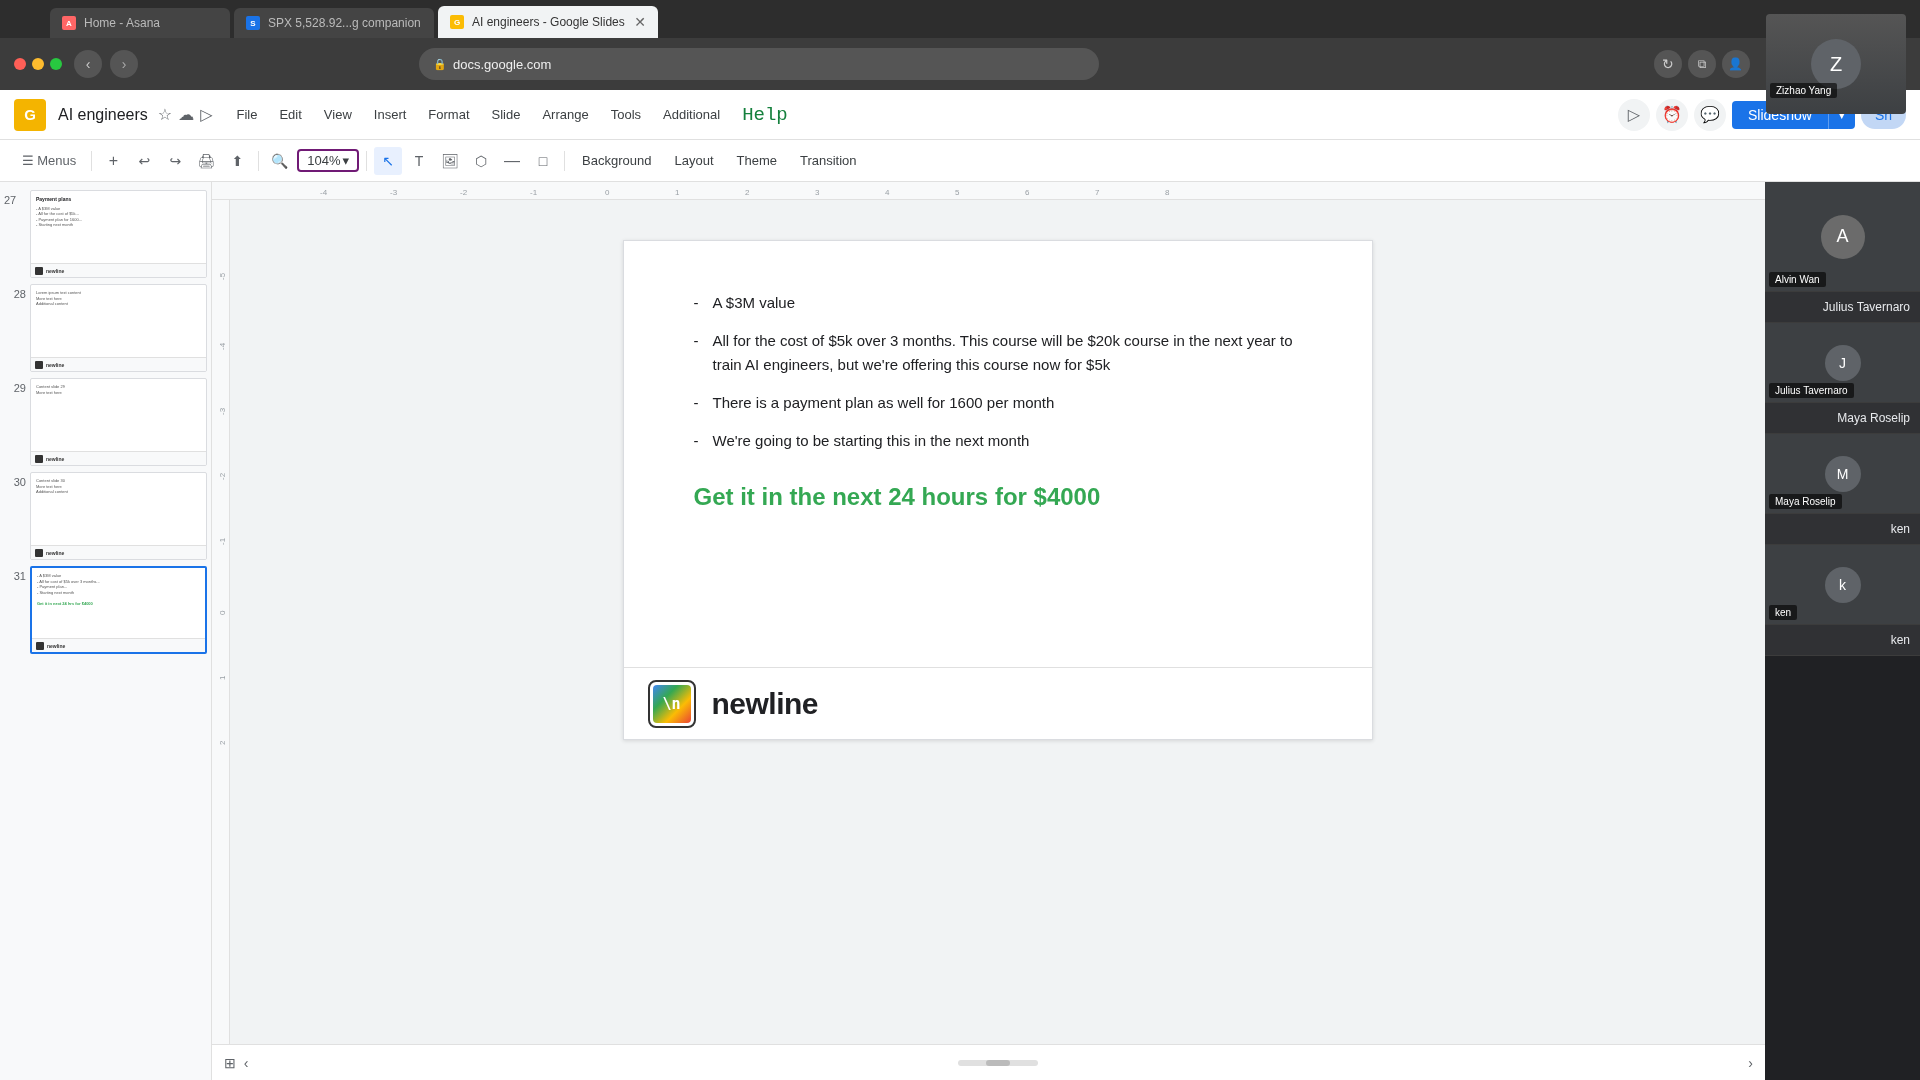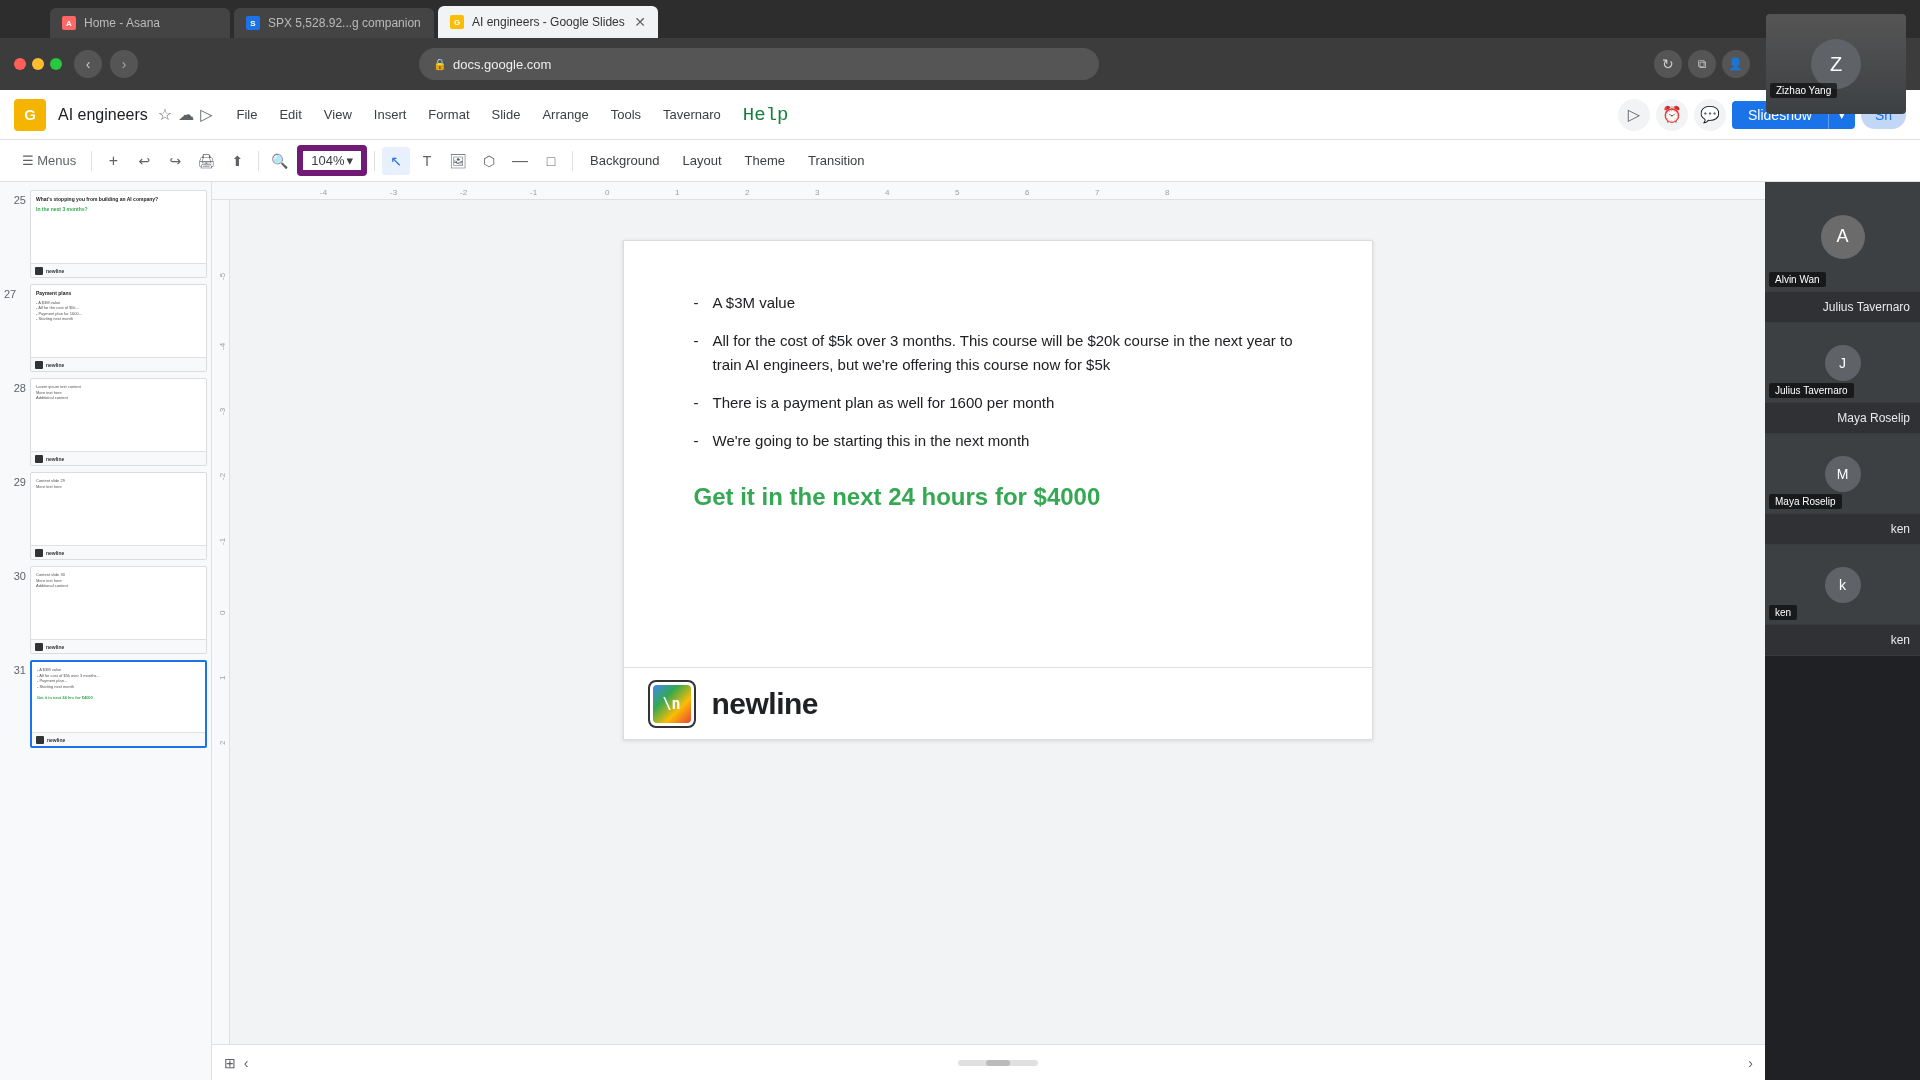--- a/index.html
+++ b/index.html
@@ -69,21 +69,21 @@
 
     <div style="display:flex;gap:2px;margin-left:8px;flex:1;">
       <button style="padding:4px 10px;font-size:13px;color:#3c4043;cursor:pointer;border-radius:4px;border:none;background:transparent;">File</button>
       <button style="padding:4px 10px;font-size:13px;color:#3c4043;cursor:pointer;border-radius:4px;border:none;background:transparent;">Edit</button>
       <button style="padding:4px 10px;font-size:13px;color:#3c4043;cursor:pointer;border-radius:4px;border:none;background:transparent;">View</button>
       <button style="padding:4px 10px;font-size:13px;color:#3c4043;cursor:pointer;border-radius:4px;border:none;background:transparent;">Insert</button>
       <button style="padding:4px 10px;font-size:13px;color:#3c4043;cursor:pointer;border-radius:4px;border:none;background:transparent;">Format</button>
       <button style="padding:4px 10px;font-size:13px;color:#3c4043;cursor:pointer;border-radius:4px;border:none;background:transparent;">Slide</button>
       <button style="padding:4px 10px;font-size:13px;color:#3c4043;cursor:pointer;border-radius:4px;border:none;background:transparent;">Arrange</button>
       <button style="padding:4px 10px;font-size:13px;color:#3c4043;cursor:pointer;border-radius:4px;border:none;background:transparent;">Tools</button>
-      <button style="padding:4px 10px;font-size:13px;color:#3c4043;cursor:pointer;border-radius:4px;border:none;background:transparent;">Tavernaro</button>
+      <button style="padding:4px 10px;font-size:13px;color:#3c4043;cursor:pointer;border-radius:4px;border:none;background:transparent;">Additional</button>
       <button style="padding:4px 10px;font-size:19px;color:#15803d;cursor:pointer;border-radius:4px;border:none;background:transparent;font-family:Liberation Mono, monospace;">Help</button>
     </div>
 
     <div style="display:flex;align-items:center;gap:6px;margin-left:auto;">
       <button style="width:32px;height:32px;border-radius:50%;border:none;background:#f1f3f4;cursor:pointer;color:#5f6368;font-size:16px;">▷</button>
       <button style="width:32px;height:32px;border-radius:50%;border:none;background:#f1f3f4;cursor:pointer;color:#5f6368;font-size:16px;">⏰</button>
       <button style="width:32px;height:32px;border-radius:50%;border:none;background:#f1f3f4;cursor:pointer;color:#5f6368;font-size:16px;">💬</button>
       <div style="display:flex;border-radius:4px;overflow:hidden;">
         <button style="background:#1a73e8;color:white;border:none;padding:6px 16px;font-size:14px;cursor:pointer;">Slideshow</button>
         <button style="background:#1a73e8;color:white;border:none;padding:6px 10px;font-size:12px;cursor:pointer;border-left:1px solid rgba(255,255,255,0.3);">▾</button>
@@ -95,21 +95,21 @@
   <div style="background:white;display:flex;align-items:center;padding:4px 14px;gap:3px;border-bottom:1px solid #e0e0e0;height:42px;">
     <button style="height:28px;padding:0 8px;border:none;background:transparent;cursor:pointer;color:#5f6368;font-size:13px;">☰ Menus</button>
     <div style="width:1px;height:20px;background:#e0e0e0;margin:0 4px;"></div>
     <button style="height:28px;width:28px;border:none;background:transparent;cursor:pointer;color:#5f6368;font-size:16px;">+</button>
     <button style="height:28px;width:28px;border:none;background:transparent;cursor:pointer;color:#5f6368;font-size:14px;">↩</button>
     <button style="height:28px;width:28px;border:none;background:transparent;cursor:pointer;color:#5f6368;font-size:14px;">↪</button>
     <button style="height:28px;width:28px;border:none;background:transparent;cursor:pointer;color:#5f6368;font-size:14px;">🖨</button>
     <button style="height:28px;width:28px;border:none;background:transparent;cursor:pointer;color:#5f6368;font-size:14px;">⬆</button>
     <div style="width:1px;height:20px;background:#e0e0e0;margin:0 4px;"></div>
     <button style="height:28px;width:28px;border:none;background:transparent;cursor:pointer;color:#5f6368;font-size:14px;">🔍</button>
-    <div style="display:flex;align-items:center;gap:2px;border:6px solid #701a75;border-radius:4px;padding:2px 8px;font-size:13px;color:#3c4043;cursor:pointer;">
+    <div style="display:flex;align-items:center;gap:2px;border:2px solid #701a75;border-radius:4px;padding:2px 8px;font-size:13px;color:#3c4043;cursor:pointer;">
       <span>104%</span>
       <span>▾</span>
     </div>
     <div style="width:1px;height:20px;background:#e0e0e0;margin:0 4px;"></div>
     <button style="height:28px;width:28px;border:none;background:#e8f0fe;cursor:pointer;color:#1a73e8;font-size:14px;border-radius:3px;">↖</button>
     <button style="height:28px;width:28px;border:none;background:transparent;cursor:pointer;color:#5f6368;font-size:14px;border-radius:3px;">T</button>
     <button style="height:28px;width:28px;border:none;background:transparent;cursor:pointer;color:#5f6368;font-size:14px;border-radius:3px;">🖼</button>
     <button style="height:28px;width:28px;border:none;background:transparent;cursor:pointer;color:#5f6368;font-size:14px;border-radius:3px;">⬡</button>
     <button style="height:28px;width:28px;border:none;background:transparent;cursor:pointer;color:#5f6368;font-size:16px;border-radius:3px;">—</button>
     <button style="height:28px;width:28px;border:none;background:transparent;cursor:pointer;color:#5f6368;font-size:14px;border-radius:3px;">□</button>
@@ -117,33 +117,20 @@
     <button style="height:28px;padding:0 10px;border:none;background:transparent;cursor:pointer;color:#3c4043;font-size:13px;border-radius:3px;">Background</button>
     <button style="height:28px;padding:0 10px;border:none;background:transparent;cursor:pointer;color:#3c4043;font-size:13px;border-radius:3px;">Layout</button>
     <button style="height:28px;padding:0 10px;border:none;background:transparent;cursor:pointer;color:#3c4043;font-size:13px;border-radius:3px;">Theme</button>
     <button style="height:28px;padding:0 10px;border:none;background:transparent;cursor:pointer;color:#3c4043;font-size:13px;border-radius:3px;">Transition</button>
   </div>
 
   <div style="display:flex;flex:1;overflow:hidden;">
 
     <div style="width:212px;background:#f8f9fa;border-right:1px solid #e0e0e0;overflow-y:auto;padding:8px 4px;">
 
-      <div style="display:flex;align-items:flex-start;gap:4px;margin-bottom:6px;cursor:pointer;">
-        <span style="font-size:11px;color:#5f6368;width:22px;text-align:right;padding-top:4px;">25</span>
-        <div style="flex:1;background:white;border:1px solid #dadce0;border-radius:2px;height:88px;display:flex;flex-direction:column;overflow:hidden;">
-          <div style="flex:1;padding:5px;display:flex;flex-direction:column;gap:3px;">
-            <div style="font-size:5px;font-weight:600;color:#202124;line-height:1.3;">What's stopping you from building an AI company?</div>
-            <div style="font-size:5px;color:#34a853;font-weight:600;">In the next 3 months?</div>
-          </div>
-          <div style="height:14px;background:#f8f9fa;border-top:1px solid #e0e0e0;display:flex;align-items:center;padding:0 4px;gap:3px;">
-            <div style="width:8px;height:8px;background:#333;border-radius:1px;"></div>
-            <span style="font-size:5px;color:#333;font-weight:bold;">newline</span>
-          </div>
-        </div>
-      </div>
 
 
       <div style="display:flex;align-items:flex-start;gap:4px;margin-bottom:6px;cursor:pointer;">
         <span style="font-size:11px;color:#5f6368;width:22px;text-align:left;padding-top:4px;">27</span>
         <div style="flex:1;background:white;border:1px solid #dadce0;border-radius:2px;height:88px;display:flex;flex-direction:column;overflow:hidden;">
           <div style="flex:1;padding:5px;">
             <div style="font-size:5px;font-weight:600;color:#202124;line-height:1.3;margin-bottom:3px;">Payment plans</div>
             <div style="font-size:4px;color:#555;line-height:1.4;">- A $3M value<br>- All for the cost of $5k...<br>- Payment plan for 1600...<br>- Starting next month</div>
           </div>
           <div style="height:14px;background:#f8f9fa;border-top:1px solid #e0e0e0;display:flex;align-items:center;padding:0 4px;gap:3px;">

